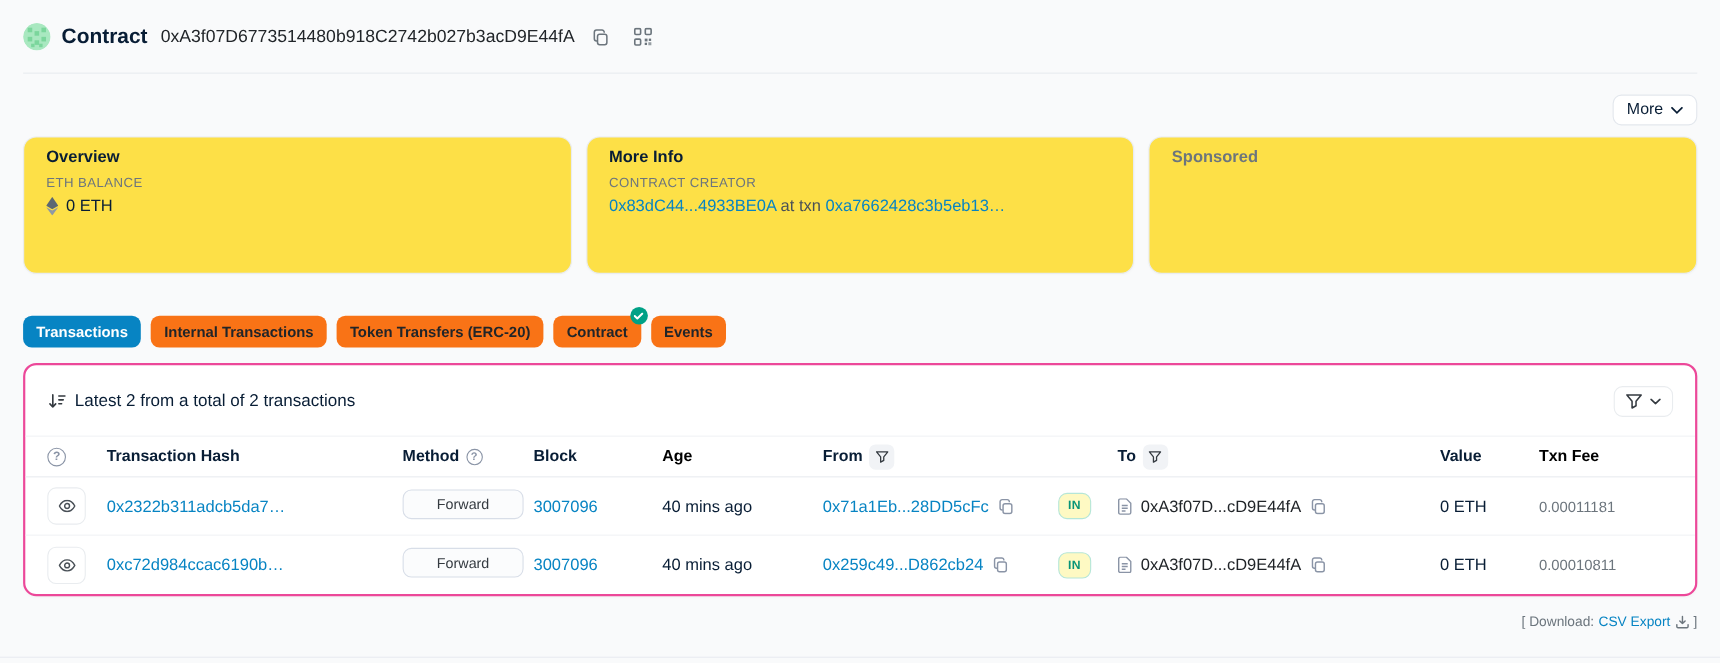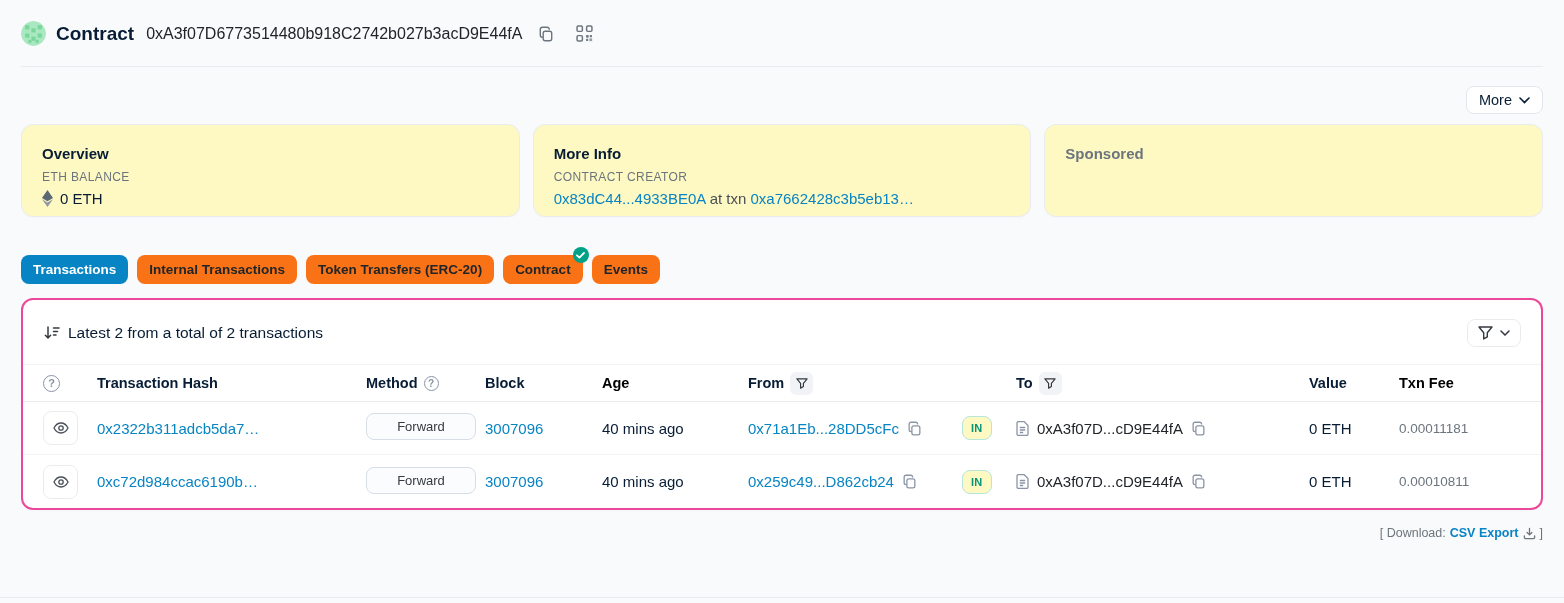--- a/index.html
+++ b/index.html
@@ -32,22 +32,22 @@
   .btn-more {
     display:inline-flex; align-items:center; gap:7px;
     background:#fff; border:1px solid #e3e7ed; border-radius:8px;
     padding:5px 12px; font-size:14.5px; color:#081d35; cursor:pointer;
     font-family:inherit;
   }
 
   
   .cards { display:grid; grid-template-columns:1fr 1fr 1fr; gap:13px; margin-top:10px; }
   .card {
-    background:#fef9c3; border:1px solid #e9ecef; border-radius:12px;
-    height:93px; padding:20px 20px;
+    background:#fde047; border:1px solid #e9ecef; border-radius:12px;
+    height:125px; padding:9px 20px;
     box-shadow:0 1px 2px rgba(0,0,0,.02);
   }
   .card-title { font-size:15px; font-weight:700; color:#081d35; }
   .card-title.muted { color:#6c757d; }
   .card-label {
     font-size:12px; color:#6c757d; letter-spacing:.4px; margin-top:8px;
   }
   .card-value { margin-top:6px; font-size:15px; display:flex; align-items:center; gap:7px; color:#081d35; }
   .link { color:#0784c3; text-decoration:none; cursor:pointer; }
   .creator-line { margin-top:6px; font-size:15px; color:#495057; white-space:nowrap; overflow:hidden; }
@@ -135,21 +135,21 @@
     color:#079478; font-size:11px; font-weight:700; letter-spacing:.3px;
   }
   .fee { font-size:13.5px; color:#6c757d; }
   .dark-addr { color:#212529; }
 
   
   .csv-row {
     display:flex; justify-content:flex-end; align-items:center; gap:4px;
     margin-top:16px; font-size:12.5px; color:#6c757d;
   }
-  .csv-link { color:#0784c3; font-weight:700; cursor:pointer; }
+  .csv-link { color:#0784c3; font-weight:400; cursor:pointer; }
   .csv-row svg { color:#6c757d; }
 
   .page-bottom-line { position:absolute; left:0; right:0; bottom:5px; border-top:1px solid #e9ebf0; }
 </style>
 </head>
 <body>
 
 <div class="container">
 
   <div class="page-header">

